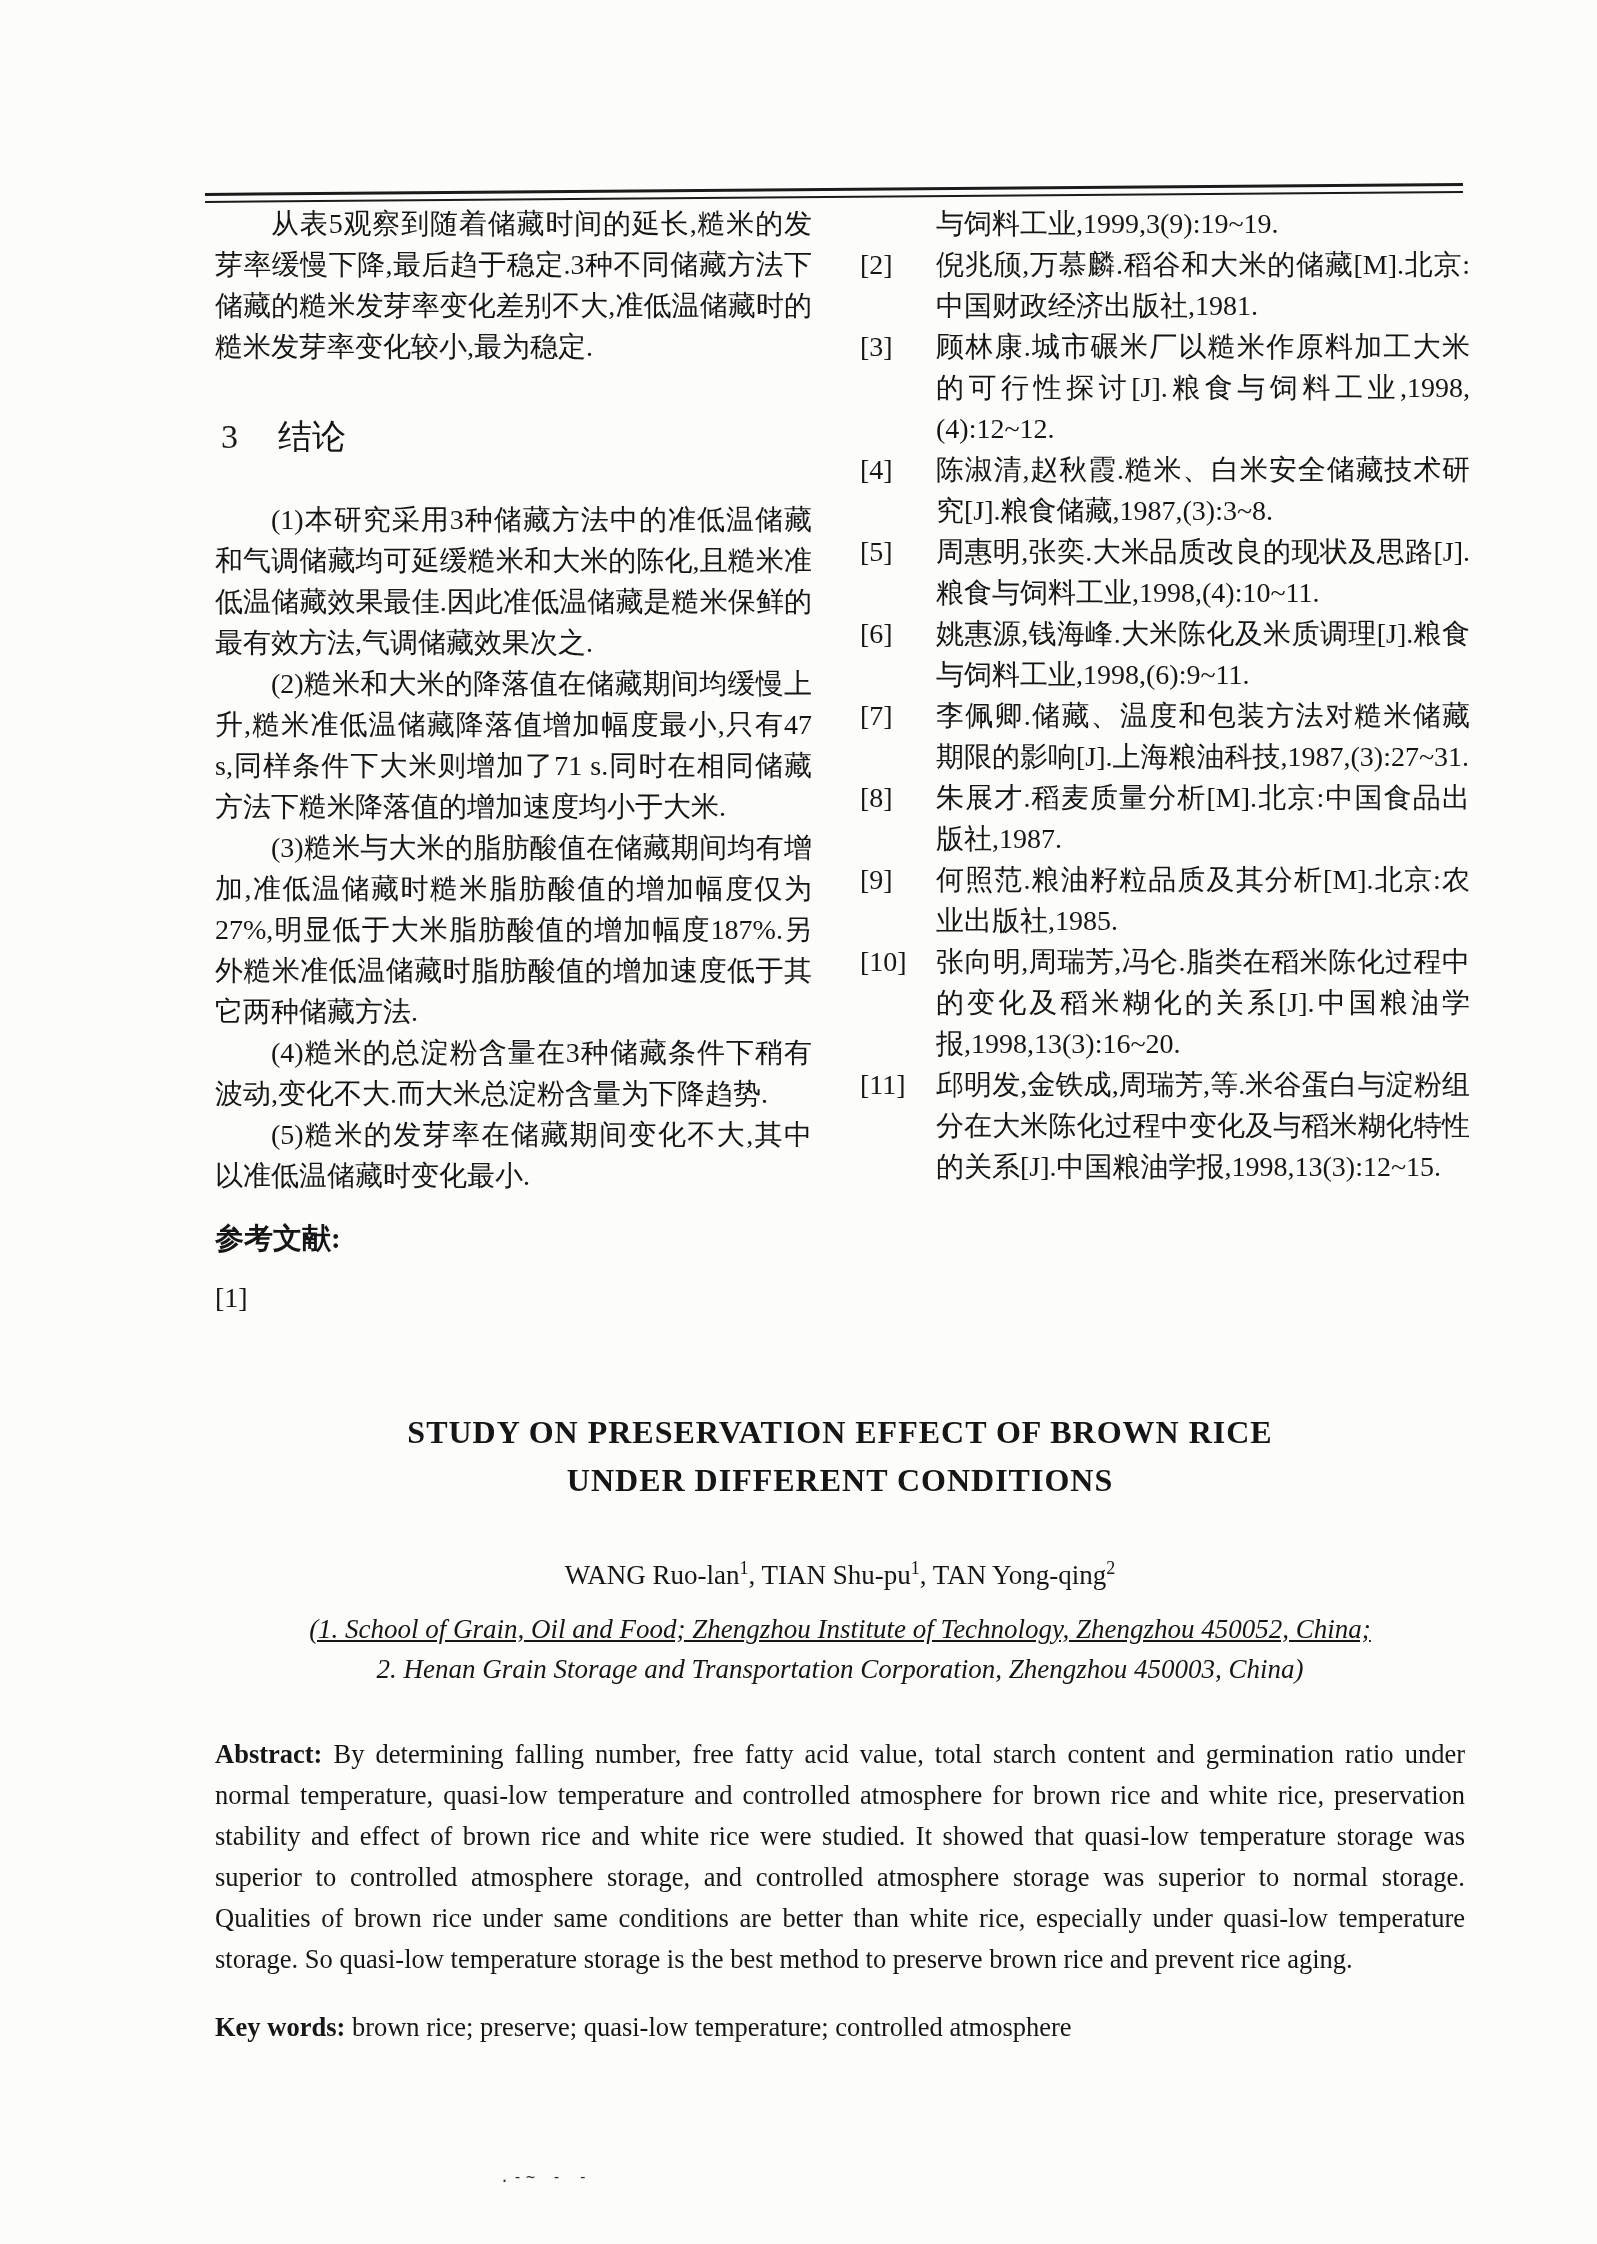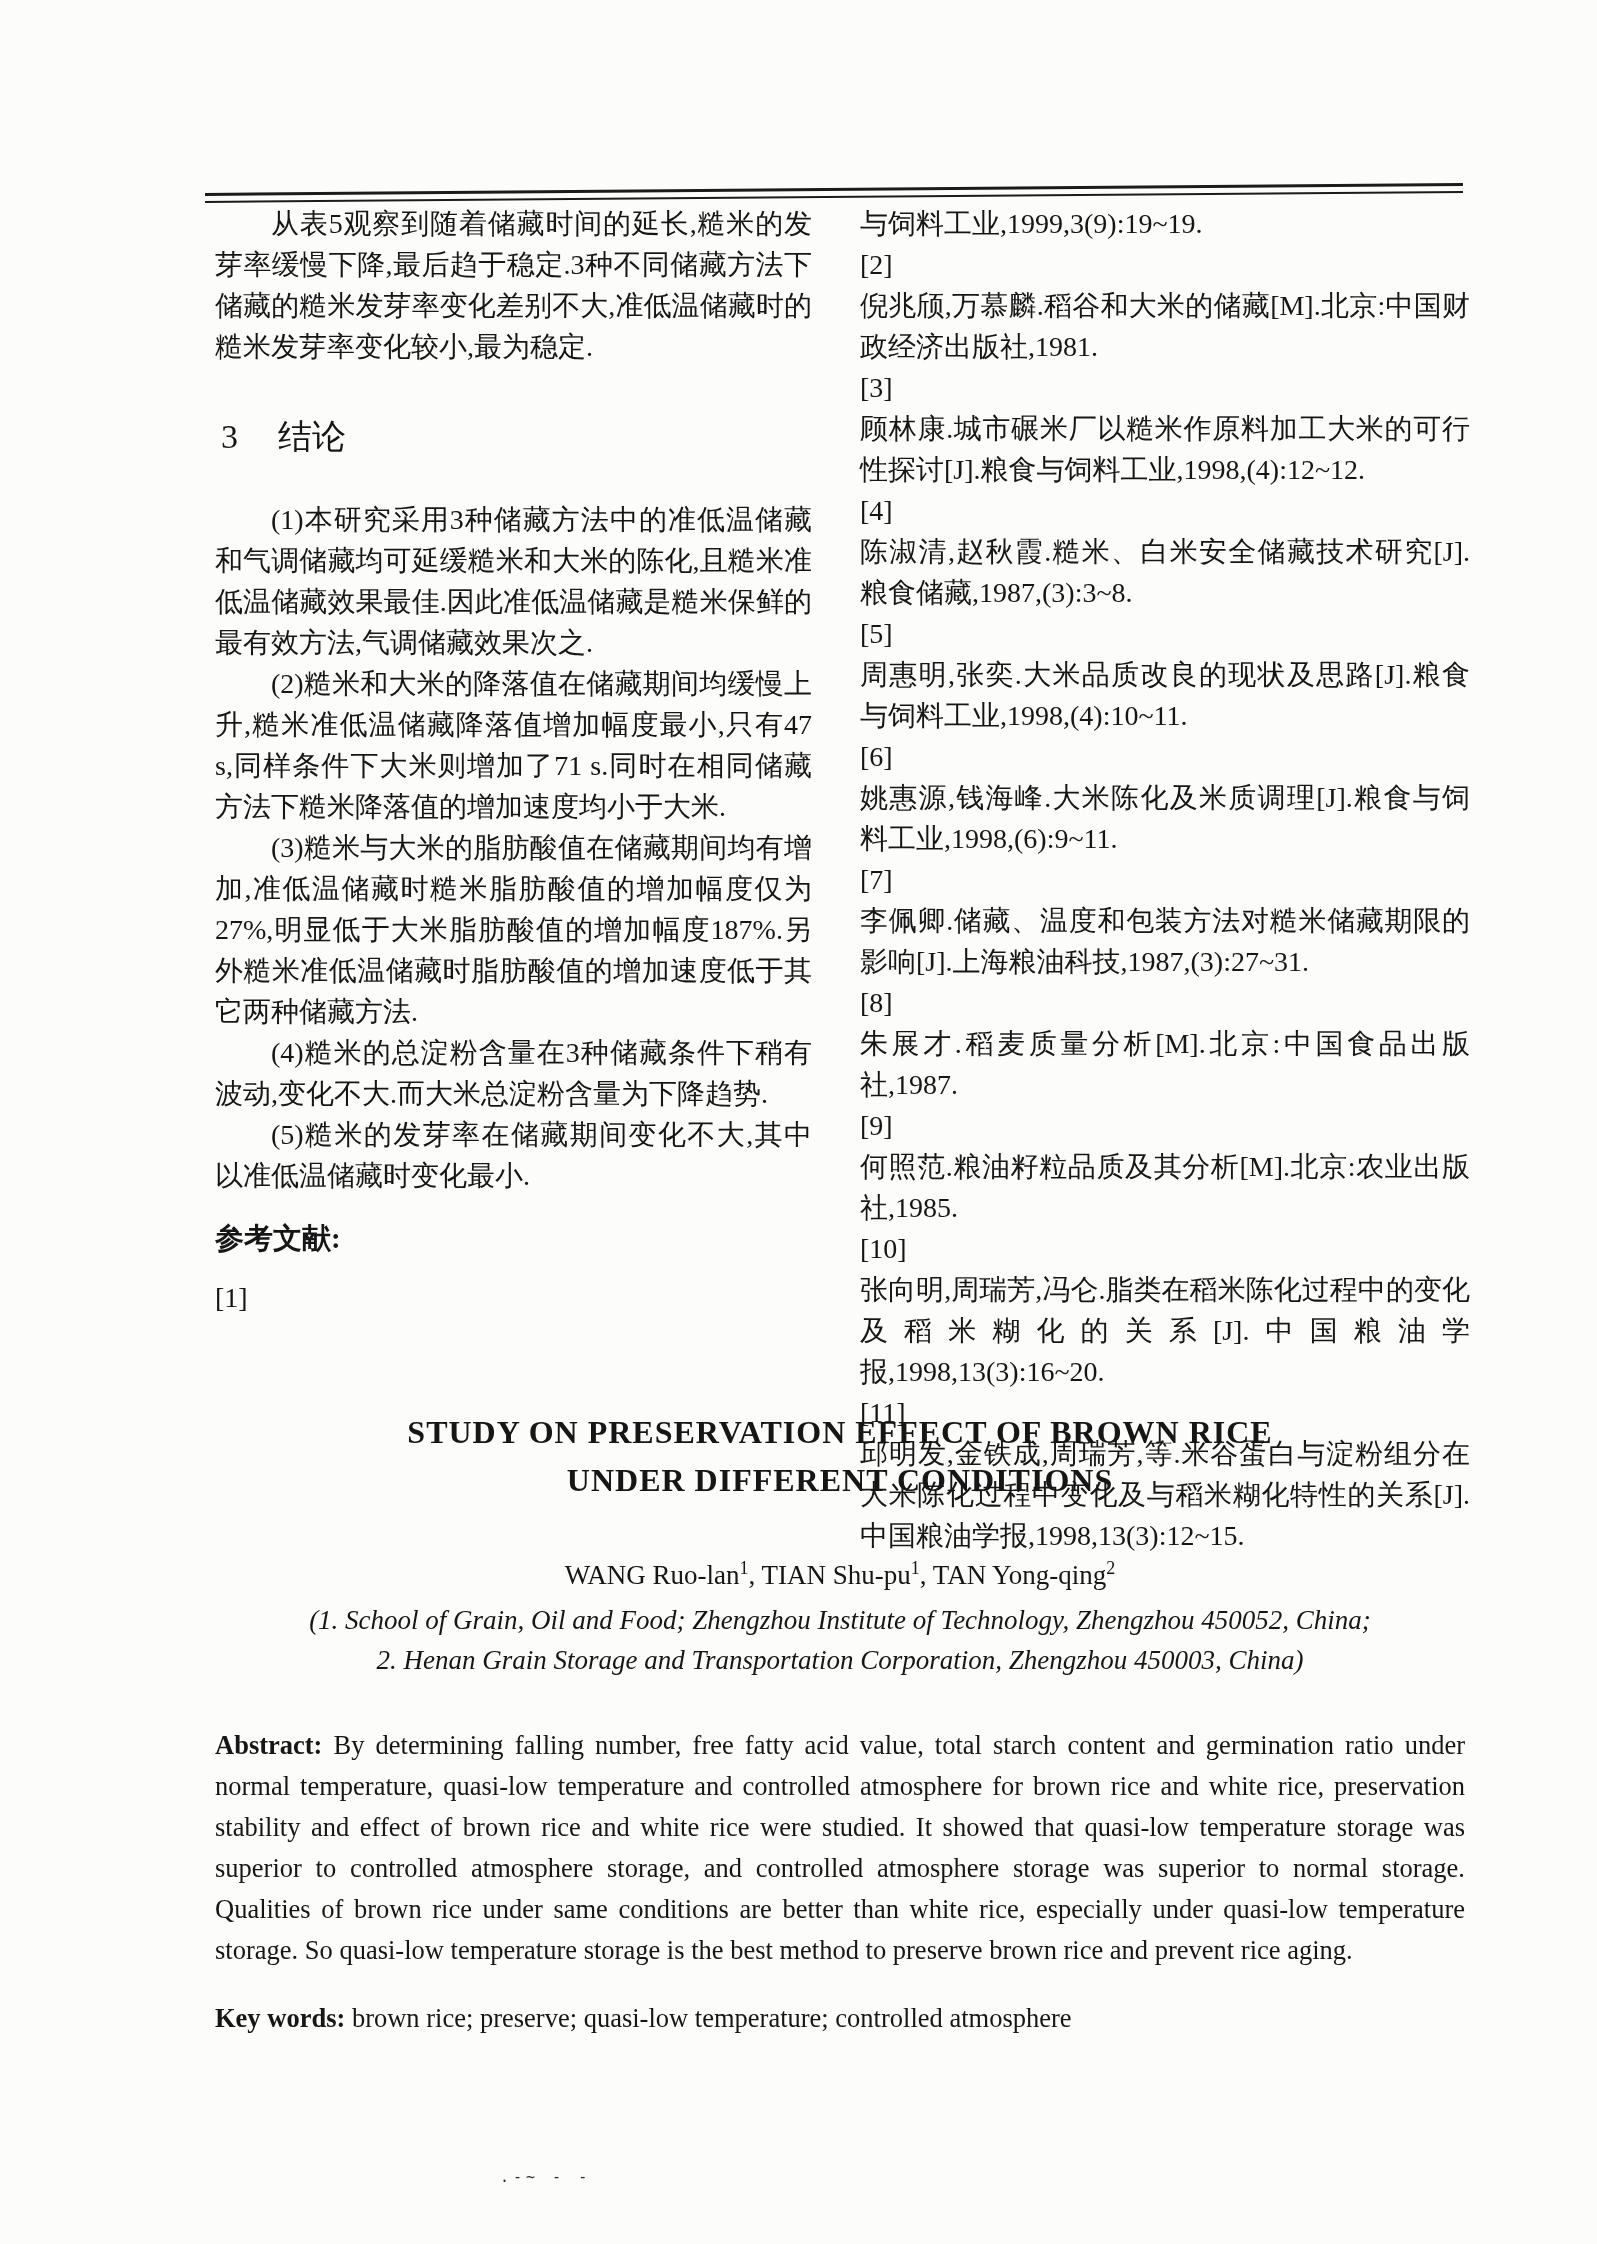--- a/index.html
+++ b/index.html
@@ -25,32 +25,32 @@
   
   .cjk{font-size:28px;line-height:41px;text-align:justify;}
   .col-left{position:absolute;top:203px;left:215px;width:597px;}
   .col-right{position:absolute;top:203px;left:860px;width:610px;}
   .col-left p{margin:0;}
   .indent{text-indent:2em;}
   .sec-heading{margin:44px 0 0 6px;display:flex;align-items:baseline;gap:40px;
     font-size:34px;line-height:52px;font-weight:normal;}
   .conclusions{margin-top:36px;}
   .refs-heading{margin-top:22px !important;font-weight:bold;font-size:29px;line-height:41px;}
-  .ref-row{display:flex;margin:0;flex-direction:column;}
+  .ref-row{display:flex;margin:0;}
   .ref-row.first{margin-top:18px;}
   .ref-label{flex:none;width:76px;line-height:41px;font-size:28px;}
   .ref-text{flex:1;text-align:justify;font-size:28px;line-height:41px;}
   
   .english{position:absolute;left:215px;top:1408px;width:1250px;}
   .en-title{text-align:center;font-size:32px;line-height:48px;font-weight:bold;
     letter-spacing:1px;margin:0;}
   .authors{text-align:center;font-size:27px;line-height:40px;margin-top:44px;}
   .authors sup{font-size:18px;}
   .affil{text-align:center;font-style:italic;font-size:27px;line-height:40px;}
-  .affil1{margin-top:5px;}
+  .affil1{margin-top:14px;text-decoration:underline;}
   .abstract{margin-top:45px;font-size:26.5px;line-height:41px;text-align:justify;}
   .abstract b,.keywords b{font-weight:bold;}
   .keywords{font-size:26.5px;line-height:41px;text-align:left;margin-top:10px;}
   
   .artifact{position:absolute;left:500px;top:2168px;font-size:15px;color:#2c2c2c;
     letter-spacing:4px;font-family:"DejaVu Sans Mono",monospace;}
 </style>
 </head>
 <body>
 

